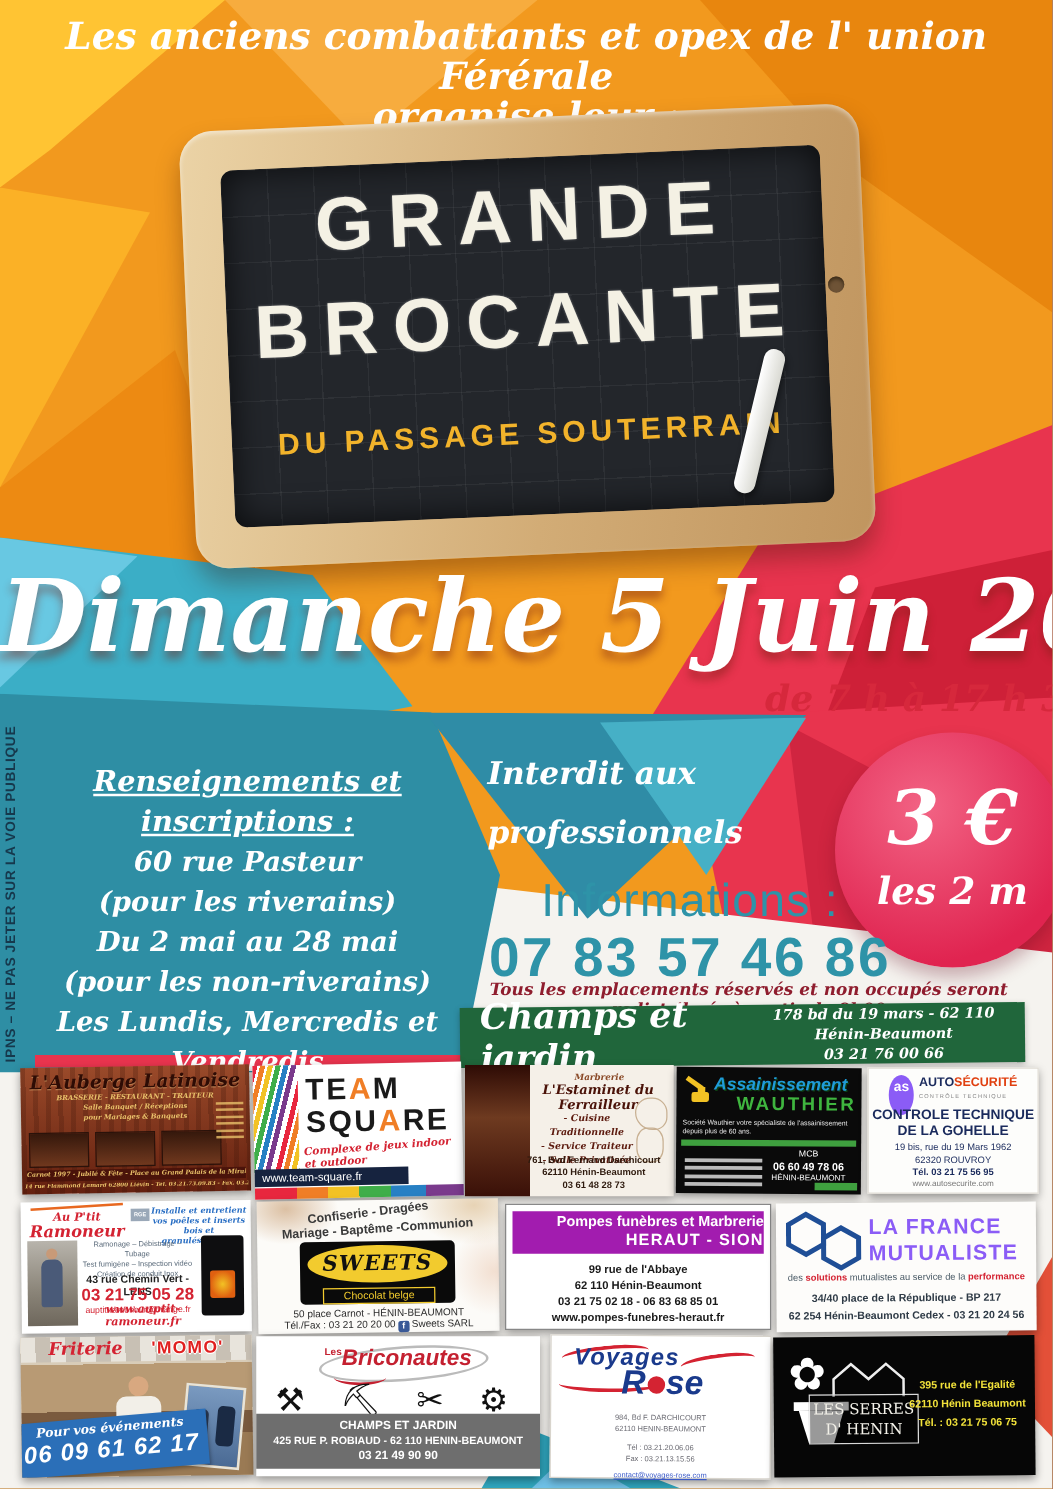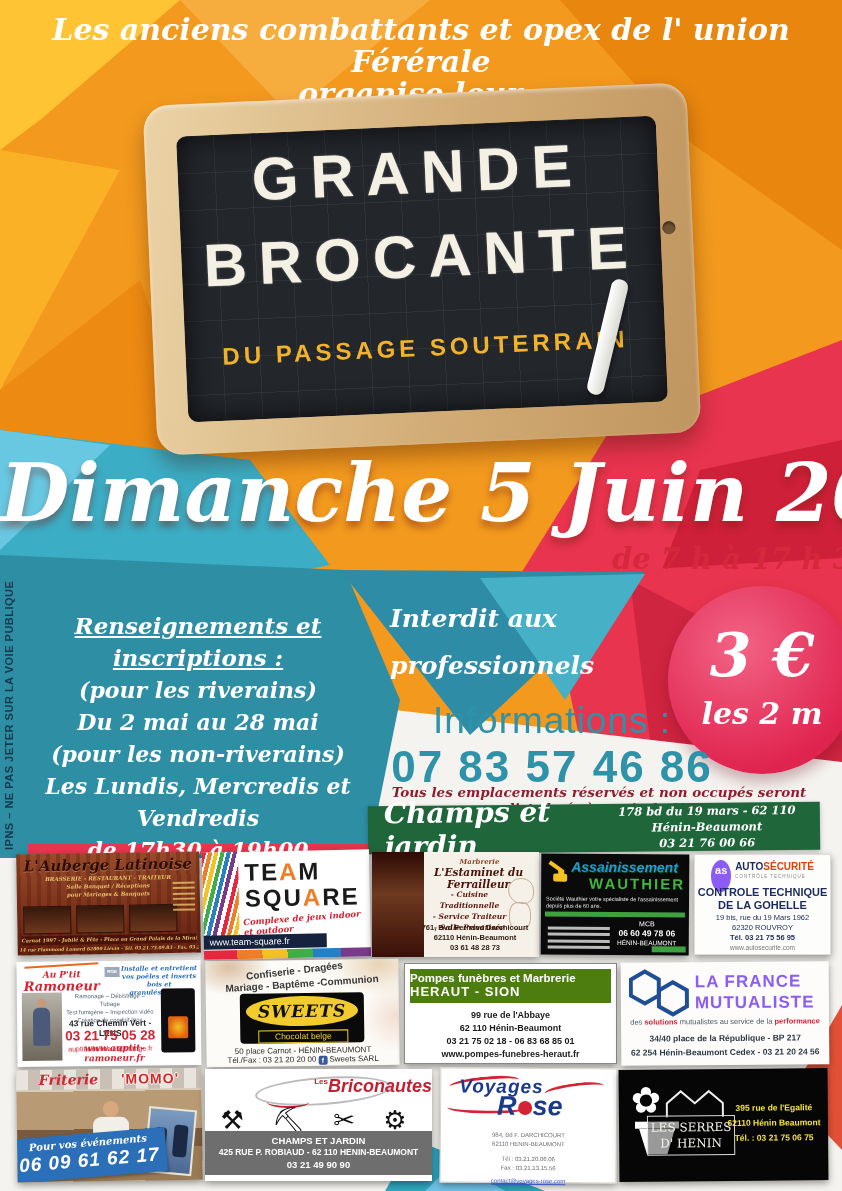--- a/index.html
+++ b/index.html
@@ -137,21 +137,21 @@
   .sw-a1{top:5px;left:14px;width:150px;text-align:center;transform:rotate(-6deg);font-weight:bold;font-size:10px;color:#3A3A3A}
   .sw-a2{top:18px;left:2px;right:2px;text-align:center;transform:rotate(-3deg);font-weight:bold;font-size:10px;color:#3A3A3A}
   .sw-bk{left:34px;top:33px;width:124px;height:50px;background:#0A0A0A;border-radius:4px}
   .sw-ov{position:absolute;left:6px;top:3px;width:112px;height:30px;background:#F2CB2E;border-radius:50%;text-align:center;color:#111;font-size:17px;line-height:30px;letter-spacing:1px}
   .sw-su{position:absolute;left:18px;top:37px;width:88px;border:1px solid #F2CB2E;color:#F2CB2E;font-size:8.5px;text-align:center;line-height:11px}
   .sw-ad{top:86px;width:100%;text-align:center;color:#2A2A2A;font-size:8px}
   .sw-te{top:95px;width:100%;text-align:center;color:#2A2A2A;font-size:8px}
   .sw-fb{display:inline-block;width:9px;height:9px;background:#3A5A98;color:#FFF;font-weight:bold;font-size:7px;line-height:9px;text-align:center;border-radius:2px;margin:0 2px;vertical-align:-1px}
   
   .ad-pf{left:404px;top:963px;width:211px;height:99px;background:#FFF;border:1px solid #888}
-  .pf-hd{left:5px;right:5px;top:5px;height:34px;background:#4d7c0f;color:#FFF;text-align:left}
+  .pf-hd{left:5px;right:5px;top:5px;height:34px;background:#a21caf;color:#FFF;text-align:right}
   .pf-h1{font-size:11.5px;font-weight:bold;padding-top:3px}
   .pf-h2{font-size:13px;font-weight:bold;letter-spacing:1px}
   .pf-bd{top:45px;width:100%;text-align:center;color:#1A1A1A;font-weight:bold;font-size:9px;line-height:13px}
   
   .ad-mu{left:621px;top:962px;width:208px;height:103px;background:#FDFCFA;transform:rotate(-.4deg)}
   .mu-hx{left:8px;top:6px}
   .mu-n{left:74px;top:9px;color:#8b5cf6;font-weight:bold;font-size:17px;letter-spacing:1px;line-height:21px}
   .mu-tg{left:2px;right:2px;top:55px;text-align:center;font-size:7.5px;color:#4A5A66}
   .mu-tg .b{color:#D42332;font-weight:bold}
   .mu-ad{top:69px;width:100%;text-align:center;color:#2E3A46;font-weight:bold;font-size:8.5px;line-height:14px}
@@ -165,21 +165,21 @@
   .fr-bd2{left:76px;top:48px;width:36px;height:34px;border-radius:8px 8px 0 0;background:#F2EFE8}
   .fr-po{right:8px;top:40px;width:44px;height:62px;background:linear-gradient(180deg,#7A9AC0,#4A6A94);border:2px solid #E8E4D8;transform:rotate(6deg)}
   .fr-po .p1{position:absolute;left:6px;top:18px;width:12px;height:28px;background:#2A3A55;border-radius:4px}
   .fr-po .p2{position:absolute;right:5px;top:14px;width:14px;height:32px;background:#1A2A44;border-radius:4px}
   .fr-bn{left:-6px;right:36px;bottom:4px;height:44px;background:#2B6FB8;transform:rotate(-4deg);box-shadow:1px 2px 3px rgba(0,0,0,.3)}
   .fr-ev{position:absolute;top:4px;width:100%;text-align:center;color:#FFF;font-family:"DejaVu Serif",serif;font-style:italic;font-weight:bold;font-size:10px}
   .fr-te{position:absolute;top:16px;width:100%;text-align:center;color:#FFF;font-weight:bold;font-style:italic;font-size:19px;letter-spacing:1px}
   
   .ad-br{left:205px;top:1069px;width:227px;height:112px;background:#FFF}
   .br-el{left:50px;top:8px;width:132px;height:24px;border:2px solid #BBB;border-radius:50%;transform:rotate(-4deg)}
-  .br-lg{top:7px;width:100%;text-align:right;color:#C42030}
+  .br-lg{top:7px;width:100%;text-align:center;color:#C42030}
   .br-lg .p{font-size:8px;font-weight:bold;vertical-align:8px}
   .br-lg .n{font-style:italic;font-weight:bold;font-size:18px}
   .br-sw{left:62px;top:27px;width:42px;height:10px;border-bottom:2.5px solid #C42030;border-radius:50%}
   .br-to{top:36px;width:100%;text-align:center;font-family:"DejaVu Sans",sans-serif;font-size:26px;color:#111;letter-spacing:10px}
   .br-bn{left:0;right:0;bottom:6px;height:44px;background:#6E6E6E;color:#FFF;text-align:center;font-weight:bold}
   .br-l1{font-size:9.5px;padding-top:4px}.br-l2{font-size:8.5px;line-height:13px}.br-l3{font-size:9.5px}
   
   .ad-vy{left:440px;top:1068px;width:175px;height:113px;background:#FFF;border:1px solid #D8D4CC;transform:rotate(.4deg)}
   .vy-s1{left:8px;top:8px;width:70px;height:10px;border-top:3px solid #D42332;border-radius:50%;transform:rotate(-6deg)}
   .vy-s2{right:12px;top:14px;width:60px;height:10px;border-top:3px solid #D42332;transform:rotate(-8deg);border-radius:50%}
@@ -242,20 +242,21 @@
       <div class="a hole"></div>
     </div>
     <div class="a chalk"></div>
   </div>
 
   <div class="a date ser">Dimanche 5 Juin 2016</div>
   <div class="a hours ser">de 7 h à 17 h 30</div>
 
   <div class="a reg ser">
     <div class="t">Renseignements et inscriptions :</div>
+    <div>60 rue Pasteur</div>
     <div>(pour les riverains)</div>
     <div>Du 2 mai au 28 mai</div>
     <div>(pour les non-riverains)</div>
     <div>Les Lundis, Mercredis et Vendredis</div>
     <div>de 17h30 à 19h00</div>
   </div>
 
   <div class="a forbid ser">
     <div>Interdit aux</div>
     <div>professionnels</div>

